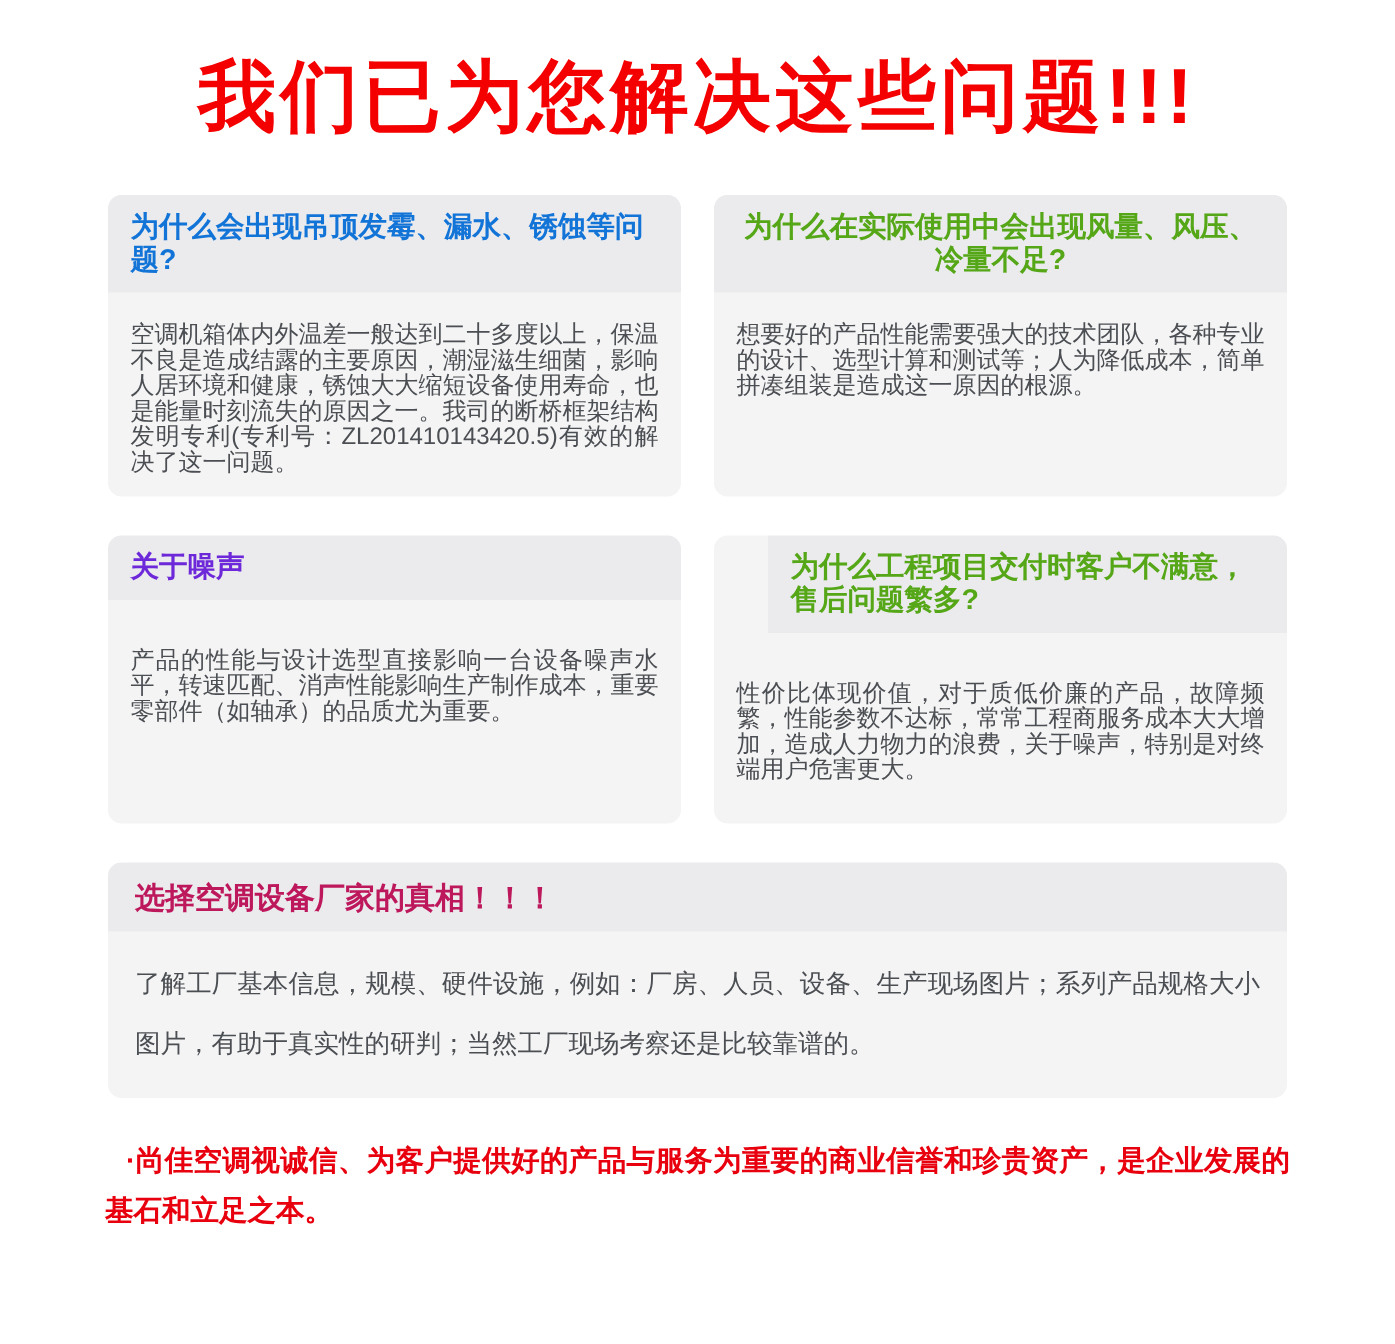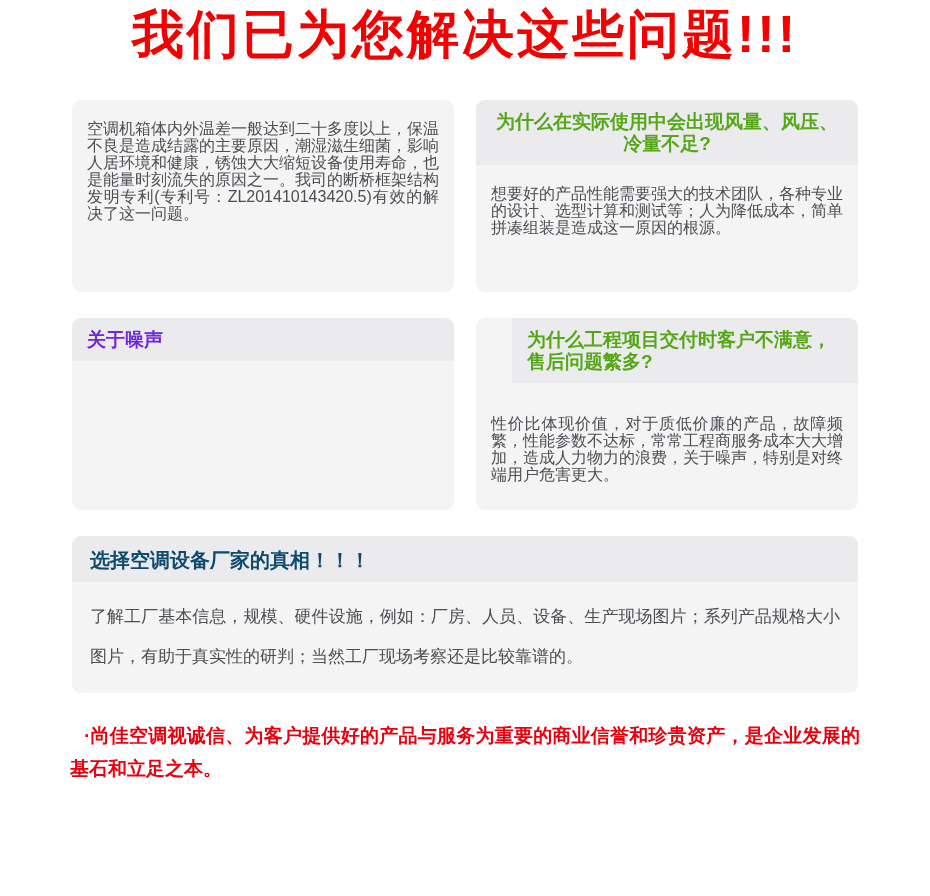--- a/index.html
+++ b/index.html
@@ -4,20 +4,21 @@
 <style>
   * { margin: 0; padding: 0; box-sizing: border-box; }
   html, body {
     width: 930px;
     background: #ffffff;
     font-family: "Liberation Sans", "DejaVu Sans", sans-serif;
   }
   body { height: 896px; overflow: hidden; }
 
   .page-title {
+    margin-top: 30px;
     text-align: center;
     font-size: 52px;
     font-weight: 900;
     letter-spacing: 3px;
     color: #f40000;
     text-shadow: 0 0 2px #ffffff;
     white-space: nowrap;
   }
 
   .cards-grid {
@@ -86,40 +87,42 @@
   }
 </style>
 </head>
 <body>
 
 <h1 class="page-title" style="color: rgb(244, 0, 0);">我们已为您解决这些问题!!!</h1>
 
 <div class="cards-grid">
 
   <div class="card">
+    <div class="card-header" style="color: rgb(19, 116, 216);">为什么会出现吊顶发霉、漏水、锈蚀等问题?</div>
     <div class="card-body">空调机箱体内外温差一般达到二十多度以上，保温不良是造成结露的主要原因，潮湿滋生细菌，影响人居环境和健康，锈蚀大大缩短设备使用寿命，也是能量时刻流失的原因之一。我司的断桥框架结构发明专利(专利号：ZL201410143420.5)有效的解决了这一问题。</div>
   </div>
 
   <div class="card">
     <div class="card-header" style="color: rgb(85, 167, 24); text-align: center;">为什么在实际使用中会出现风量、风压、冷量不足?</div>
     <div class="card-body">想要好的产品性能需要强大的技术团队，各种专业的设计、选型计算和测试等；人为降低成本，简单拼凑组装是造成这一原因的根源。</div>
   </div>
 
   <div class="card tall-pad">
     <div class="card-header" style="color: #6d28d9;">关于噪声</div>
+    <div class="card-body">产品的性能与设计选型直接影响一台设备噪声水平，转速匹配、消声性能影响生产制作成本，重要零部件（如轴承）的品质尤为重要。</div>
   </div>
 
   <div class="card tall-pad">
     <div class="card-header" style="color: rgb(85, 167, 24); margin-left: 36px;">为什么工程项目交付时客户不满意，售后问题繁多?</div>
     <div class="card-body">性价比体现价值，对于质低价廉的产品，故障频繁，性能参数不达标，常常工程商服务成本大大增加，造成人力物力的浪费，关于噪声，特别是对终端用户危害更大。</div>
   </div>
 
 </div>
 
 <div class="wide-card">
-  <div class="card-header" style="color: #0c4a6e;">选择空调设备厂家的真相！！！</div>
+  <div class="card-header" style="color: #be185d;">选择空调设备厂家的真相！！！</div>
   <div class="card-body">了解工厂基本信息，规模、硬件设施，例如：厂房、人员、设备、生产现场图片；系列产品规格大小图片，有助于真实性的研判；当然工厂现场考察还是比较靠谱的。</div>
 </div>
 
 <div class="footer-notes">
   <p>·尚佳空调视诚信、为客户提供好的产品与服务为重要的商业信誉和珍贵资产，是企业发展的基石和立足之本。</p>
 
 </div>
 
 </body></html>

